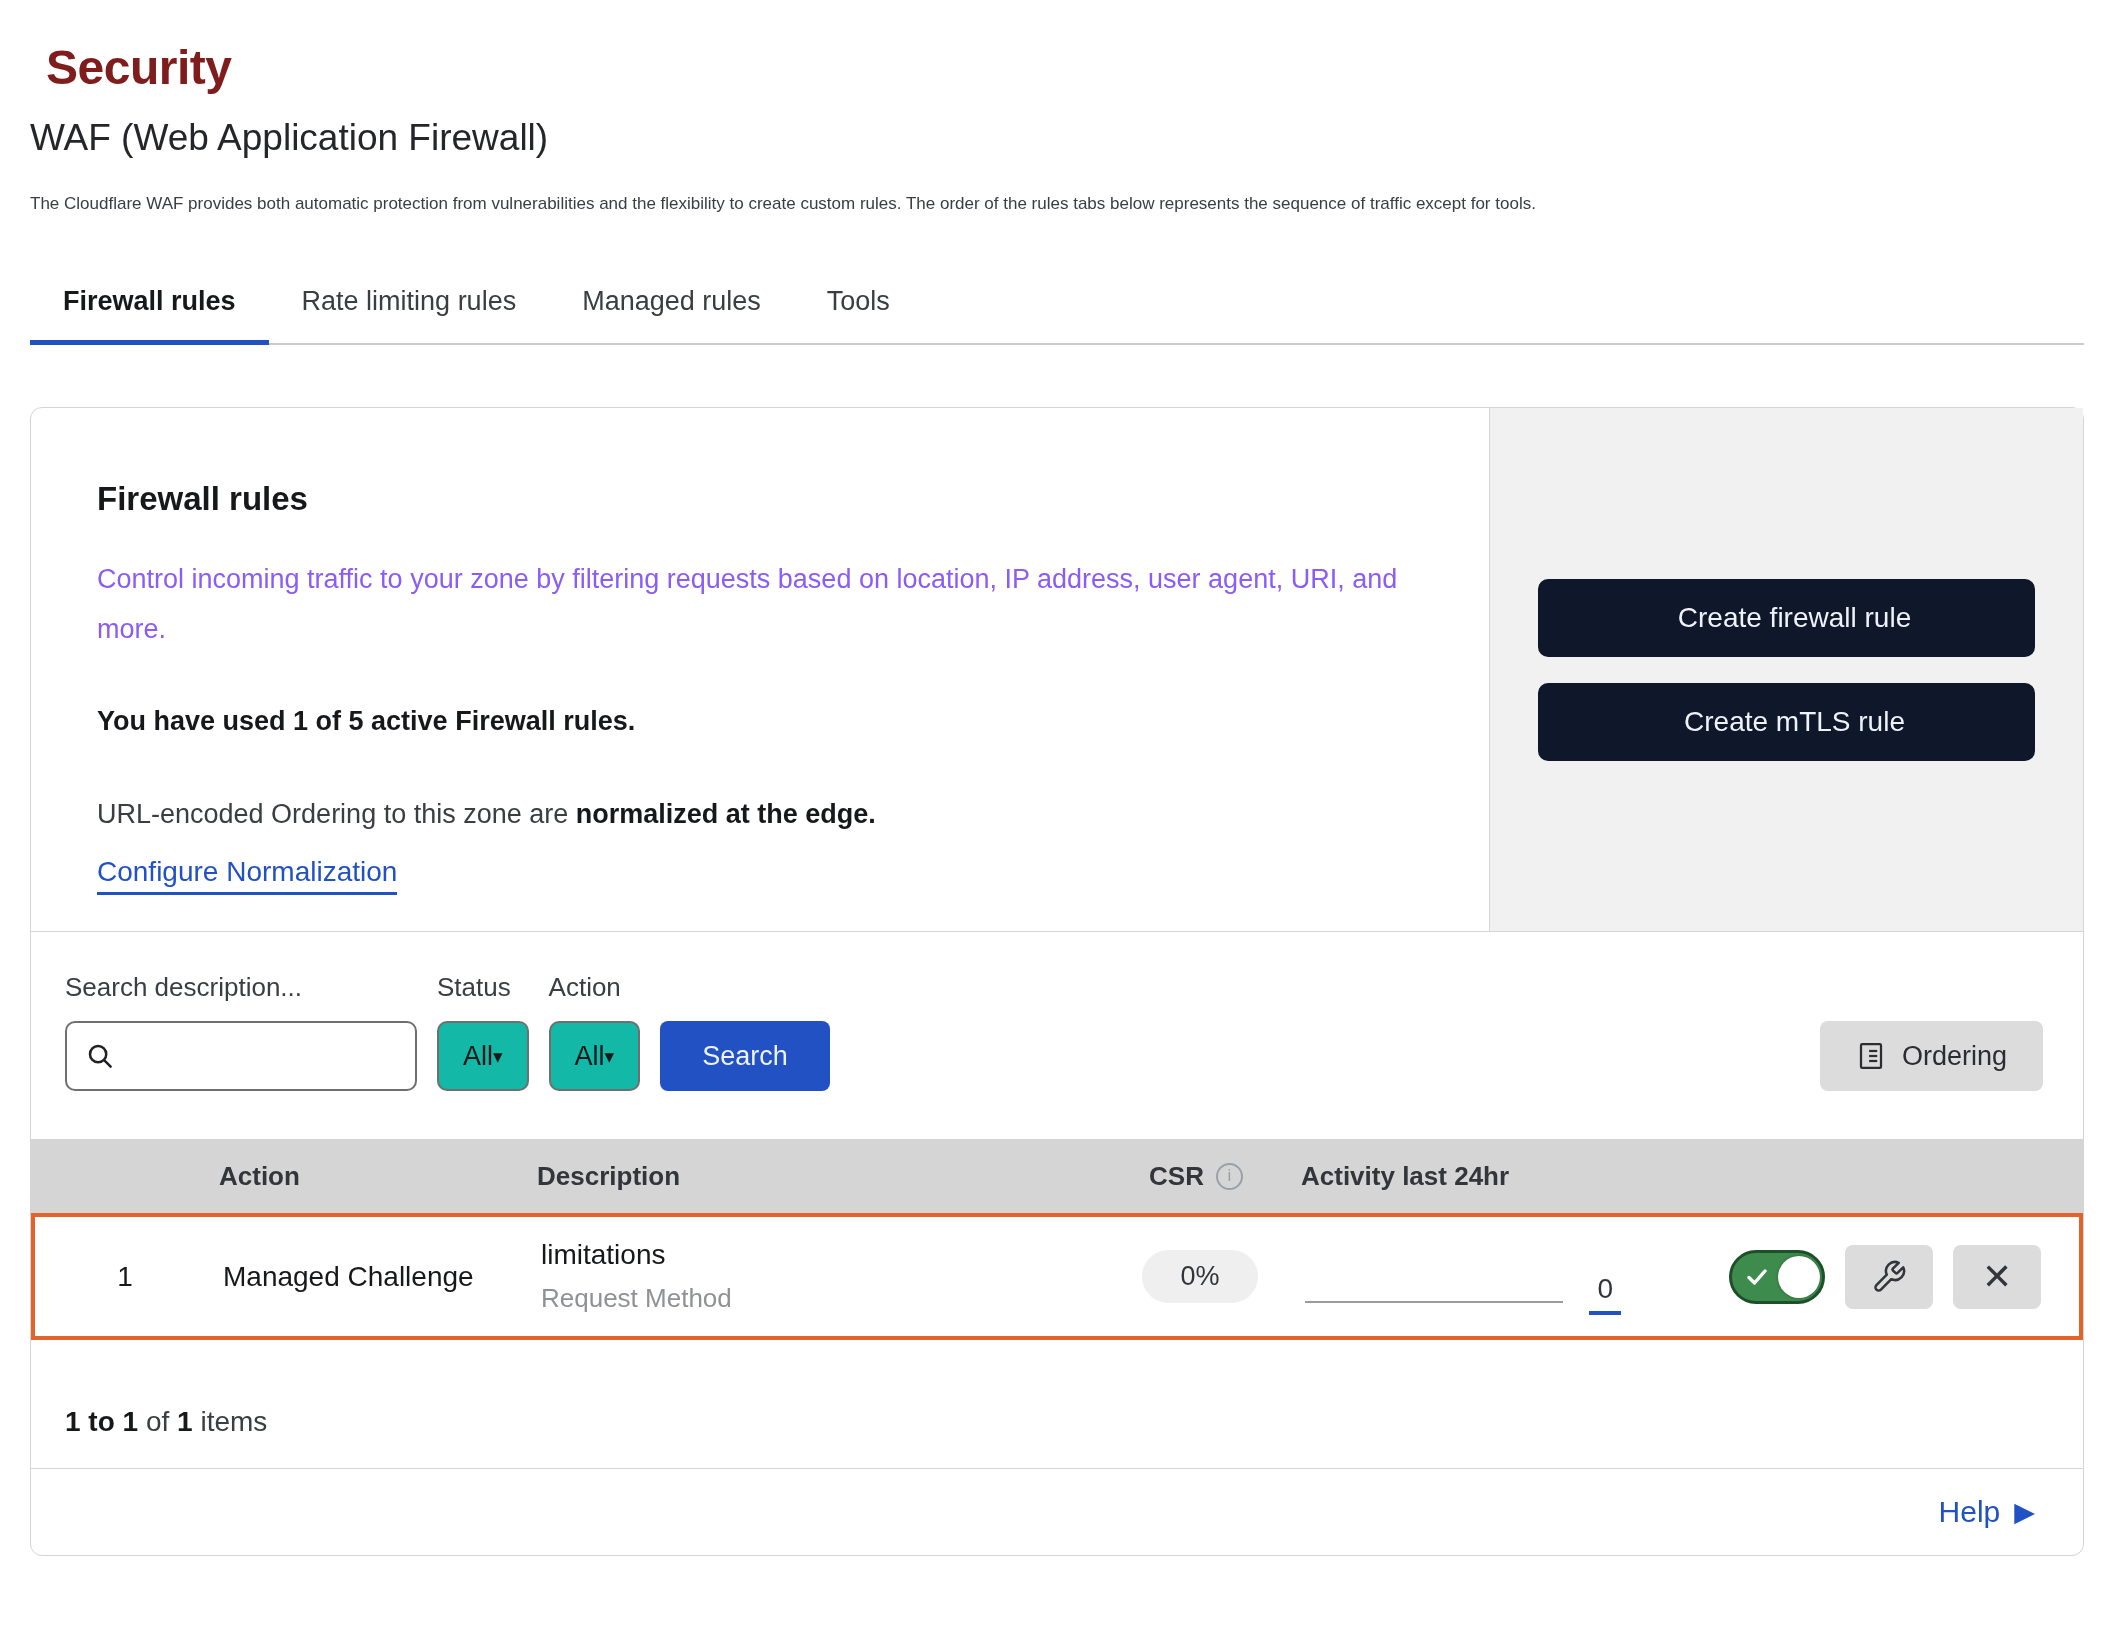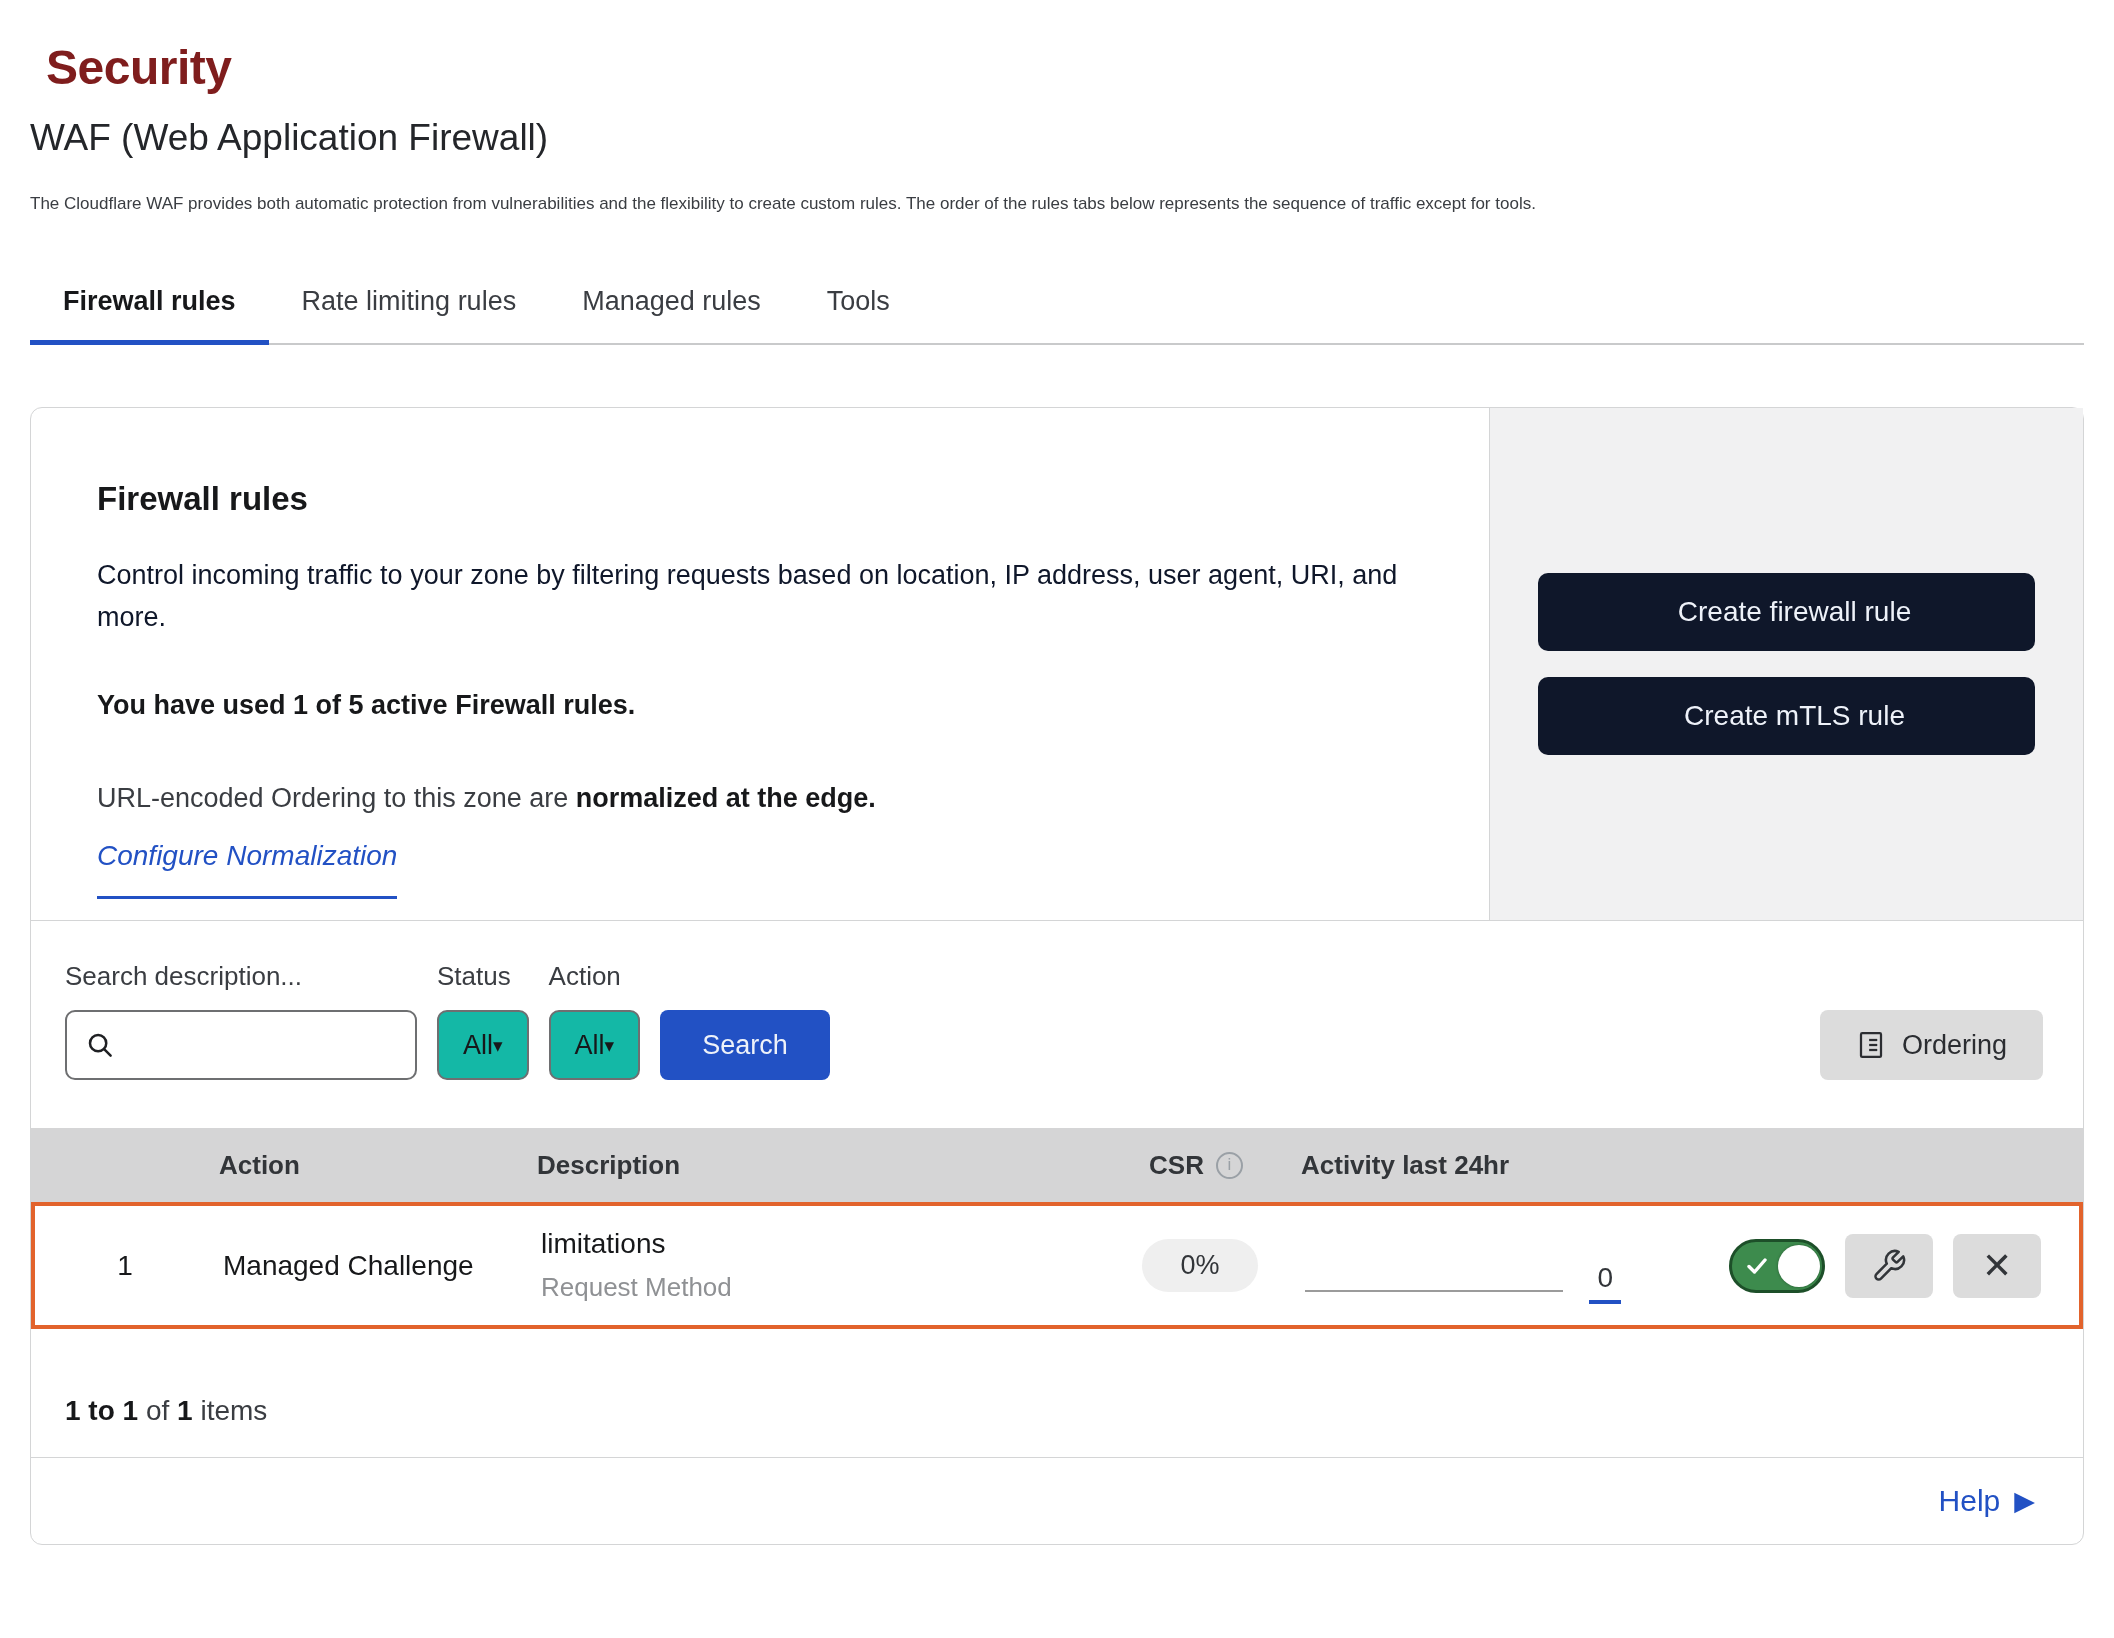--- a/index.html
+++ b/index.html
@@ -16,25 +16,25 @@
 
   .tabs { display:flex; margin-top:46px; border-bottom:2px solid #c9cacb; }
   .tab { font-size:27px; color:#3a3d42; padding:16px 33px 26px; position:relative; cursor:pointer; white-space:nowrap; }
   .tab.active { font-weight:700; color:#17181a; }
   .tab.active::after { content:""; position:absolute; left:0; right:0; bottom:-2px; height:5px; background:#2251c4; }
 
   .card { margin-top:62px; border:1px solid #d4d5d6; border-radius:12px; background:#fff; }
   .card-top { display:flex; border-bottom:1px solid #d4d5d6; }
   .card-info { flex:1; padding:72px 66px 0; }
   .card-info h3 { font-size:33px; font-weight:700; margin:0 0 36px; color:#17181a; }
-  .card-desc { font-size:27px; line-height:42px; margin:0 0 52px; max-width:1340px; color:#0f172a; }
+  .card-desc { font-size:27px; line-height:50px; margin:0 0 52px; max-width:1340px; color:#8b5cf6; }
   .card-usage { font-size:27px; font-weight:700; margin:0 0 62px; color:#17181a; }
   .card-norm { font-size:27px; margin:0 0 26px; color:#3a3d42; }
   .card-norm .bold { font-weight:700; color:#17181a; }
-  .card-link { display:inline-block; font-size:28px; color:#2251c4; border-bottom:3px solid #2251c4; padding-bottom:24px; margin-bottom:21px; cursor:pointer;font-style:italic; }
+  .card-link { display:inline-block; font-size:28px; color:#2251c4; border-bottom:3px solid #2251c4; padding-bottom:4px; margin-bottom:36px; cursor:pointer; }
   .card-actions { width:594px; background:#f1f1f2; border-left:1px solid #d4d5d6; display:flex; flex-direction:column; justify-content:center; gap:26px; padding:0 48px; }
   .btn-primary { height:78px; border:none; border-radius:10px; background:#0f172a; color:#eef2f9; font-size:28px; font-family:inherit; cursor:pointer;padding-left:22px; }
 
   .filters { display:flex; align-items:flex-end; gap:20px; padding:40px 40px 48px 34px; }
   .field { display:flex; flex-direction:column; gap:18px; }
   .field .flabel { font-size:26px; color:#3a3d42; }
   .search-box { width:352px; height:70px; border:2px solid #6e6f71; border-radius:10px; display:flex; align-items:center; padding:0 18px; background:#fff; }
   .search-box input { border:none; outline:none; flex:1; font-size:27px; font-family:inherit; margin-left:12px; min-width:0; background:transparent; }
   .select-box { height:70px; border:2px solid #6e6f71; border-radius:10px; display:flex; align-items:center; justify-content:center; font-size:27px; padding:0 24px; cursor:pointer; color:#17181a; background:#14b8a6; }
   .arrow { font-size:19px; color:#17181a; }

